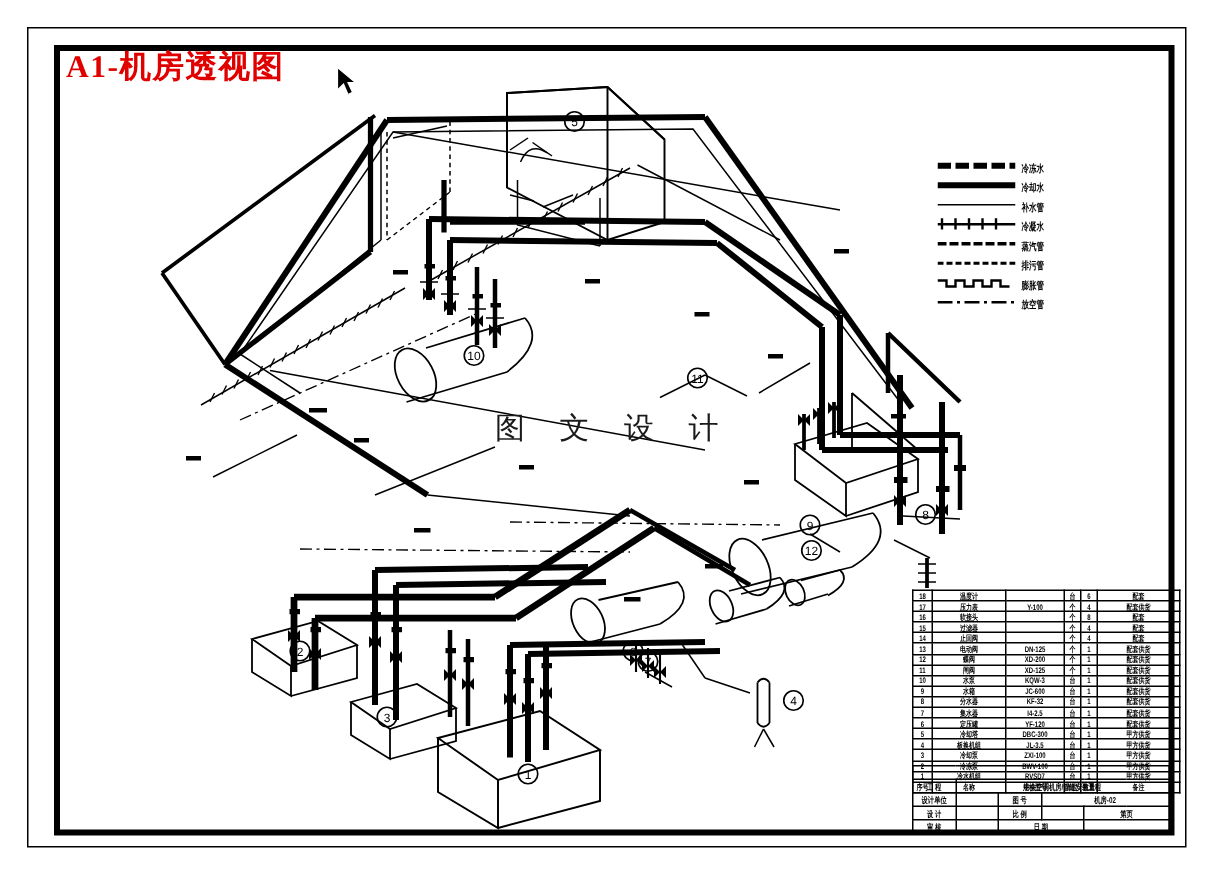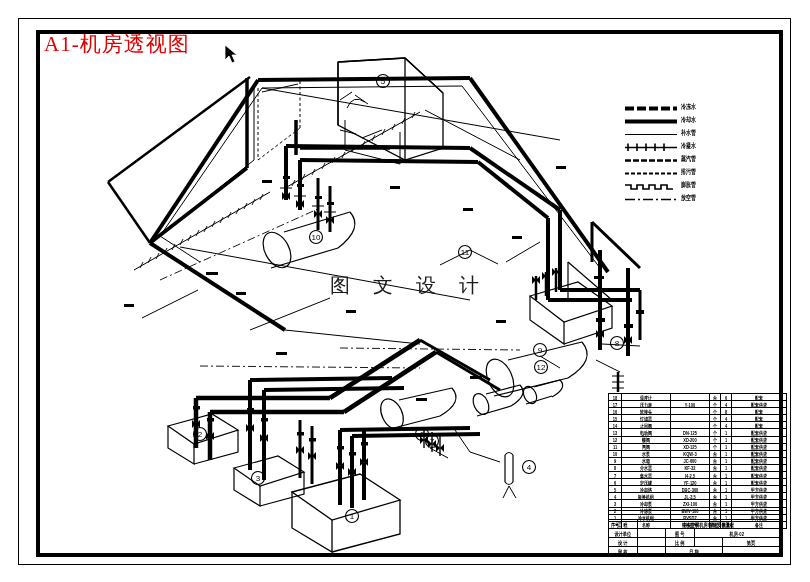--- a/index.html
+++ b/index.html
@@ -27,21 +27,21 @@
     left: 36px; top: 30px;
     width: 747px; height: 527px;
     border: 4px solid #000;
     box-sizing: border-box;
   }
   
   .sheet-title {
     position: absolute;
     left: 44px; top: 30px;
     color: #e00000;
-    font-weight: normal;
+    font-weight: bold;
     font-size: 21px;
     letter-spacing: 1px;
     font-family: "Liberation Serif", serif;
     white-space: nowrap;
   }
   
   .cursor {
     position: absolute;
     left: 224px; top: 44px;
     width: 14px; height: 20px;
@@ -63,21 +63,21 @@
     width: 810px; height: 582px;
   }
   
   .legend {
     position: absolute;
     left: 625px; top: 103px;
     width: 90px;
   }
   .legend-row {
     display: flex;
-    align-items: flex-start;
+    align-items: flex-end;
     height: 13px;
   }
   .legend-sym { width: 52px; height: 11px; flex: none; }
   .legend-lbl {
     font-size: 5px;
     color: #000;
     margin-left: 4px;
     white-space: nowrap;
     font-family: "Liberation Sans", sans-serif;
     transform: scaleY(1.4);

